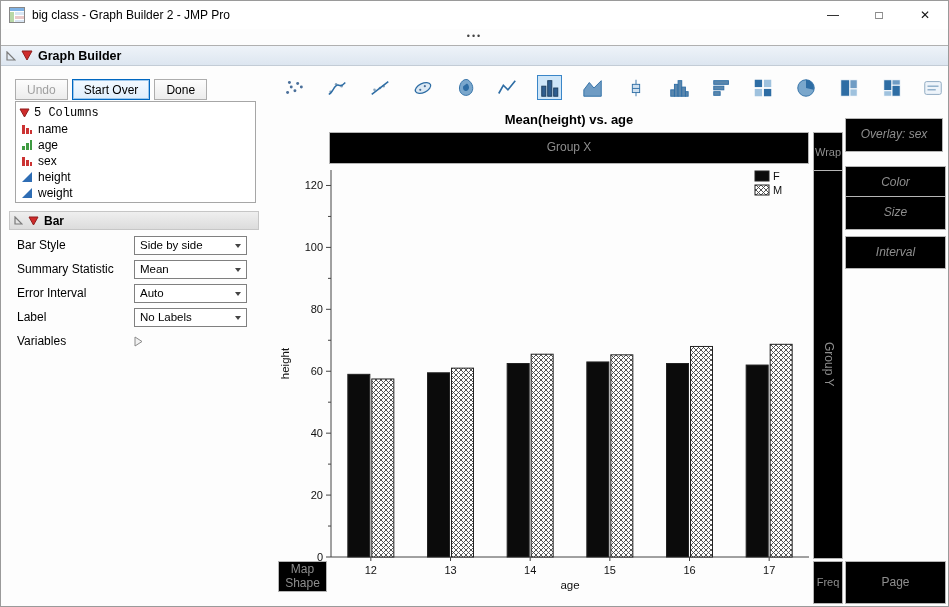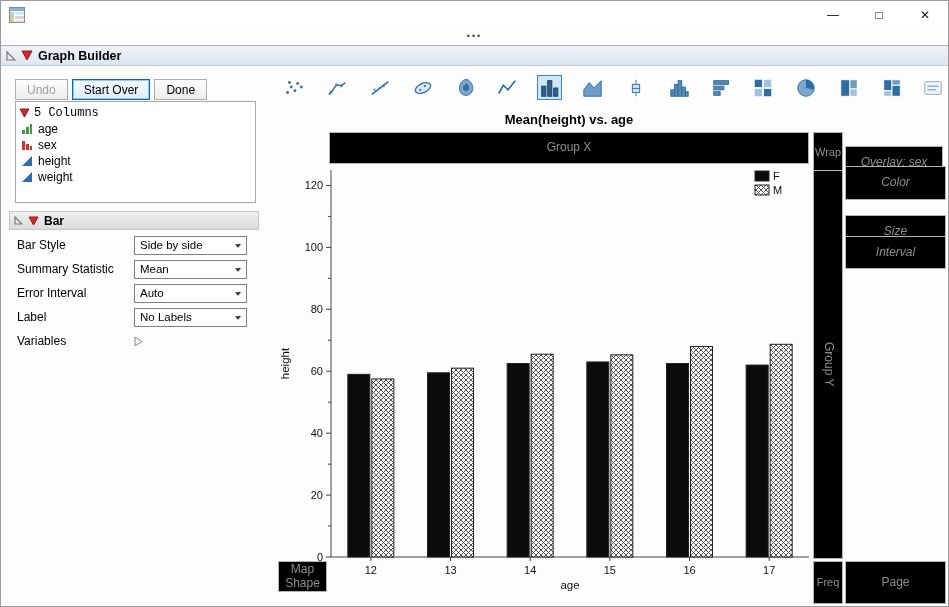--- a/index.html
+++ b/index.html
@@ -64,23 +64,23 @@
   
   .charttitle{position:absolute;left:328px;top:66px;width:480px;text-align:center;
               font-weight:bold;font-size:13px;}
   .zone{position:absolute;background:#000000;border:1px solid #b5b5b5;color:#8e8e8e;
         display:flex;align-items:center;justify-content:center;text-align:center;
         box-sizing:border-box;font-size:12px;line-height:1.15;}
   .zitalic{font-style:italic;}
   .zsmall{font-size:11px;}
   #z-groupx{left:328px;top:86px;width:480px;height:32px;}
   #z-wrap{left:812px;top:86px;width:30px;height:40px;}
-  #z-overlay{left:844px;top:100px;width:98px;height:34px;}
+  #z-overlay{left:844px;top:72px;width:98px;height:34px;}
   #z-color{left:844px;top:120px;width:101px;height:34px;}
-  #z-size{left:844px;top:169px;width:101px;height:34px;}
+  #z-size{left:844px;top:150px;width:101px;height:34px;}
   #z-interval{left:844px;top:190px;width:101px;height:33px;}
   #z-groupy{left:812px;top:124px;width:30px;height:389px;writing-mode:vertical-rl;}
   #z-freq{left:812px;top:515px;width:30px;height:43px;}
   #z-page{left:844px;top:515px;width:101px;height:43px;}
   #z-mapshape{left:277px;top:515px;width:49px;height:31px;padding:2px;}
   .chartsvg{position:absolute;left:270px;top:119px;pointer-events:none;
             font-family:"Liberation Sans",sans-serif;}
 </style>
 </head>
 <body>
@@ -91,20 +91,21 @@
     <span class="appicon">
       <svg width="16" height="16">
           <rect x="0.5" y="0.5" width="15" height="15" fill="#fff" stroke="#888"></rect>
           <rect x="1" y="1" width="14" height="3" fill="#7fb2e5"></rect>
           <rect x="1" y="5" width="4" height="10" fill="#b9d8a8"></rect>
           <rect x="6" y="5" width="9" height="3" fill="#d9e6f4"></rect>
           <rect x="6" y="9" width="9" height="3" fill="#e9c9c9"></rect>
           <rect x="6" y="13" width="9" height="2" fill="#d9e6f4"></rect>
         </svg>
     </span>
+    <span class="wtitle">big class - Graph Builder 2 - JMP Pro</span>
     <div class="wctrls">
       <div class="wbtn">—</div>
       <div class="wbtn">□</div>
       <div class="wbtn">✕</div>
     </div>
   </div>
 
   <div class="gripdots">•••</div>
 
   <div class="main">
@@ -130,20 +131,32 @@
     </div>
 
     <div class="colbox">
       <div class="colhead">
         <span class="redtri">
           <svg width="11" height="10">
               <polygon points="1,1 10,1 5.5,9" fill="#cf2b2b" stroke="#8e1d1d"></polygon>
             </svg>
         </span>
         <span class="colcount">5 Columns</span>
+      </div>
+      <div class="colitem">
+        <span class="colicon">
+            <svg width="12" height="12">
+              <g fill="#cc3333">
+                <rect x="1" y="2" width="3" height="9"></rect>
+                <rect x="5" y="5" width="3" height="6"></rect>
+                <rect x="9" y="7" width="2" height="4"></rect>
+              </g>
+            </svg>
+          </span>
+        <span>name</span>
       </div>
       <div class="colitem">
         <span class="colicon">
             <svg width="12" height="12">
               <g fill="#3f9b42">
                 <rect x="1" y="7" width="3" height="4"></rect>
                 <rect x="5" y="4" width="3" height="7"></rect>
                 <rect x="9" y="1" width="2" height="10"></rect>
               </g>
             </svg>

